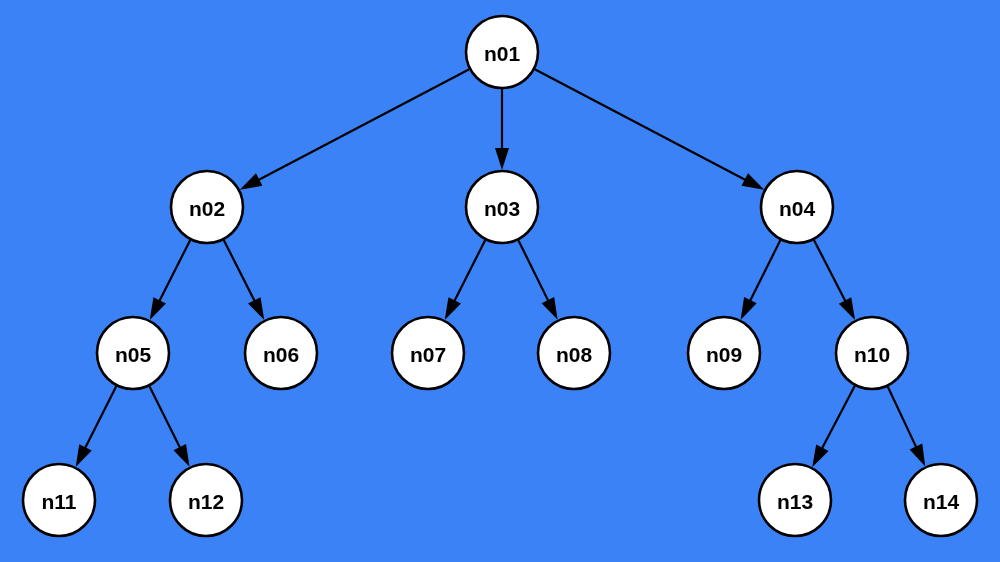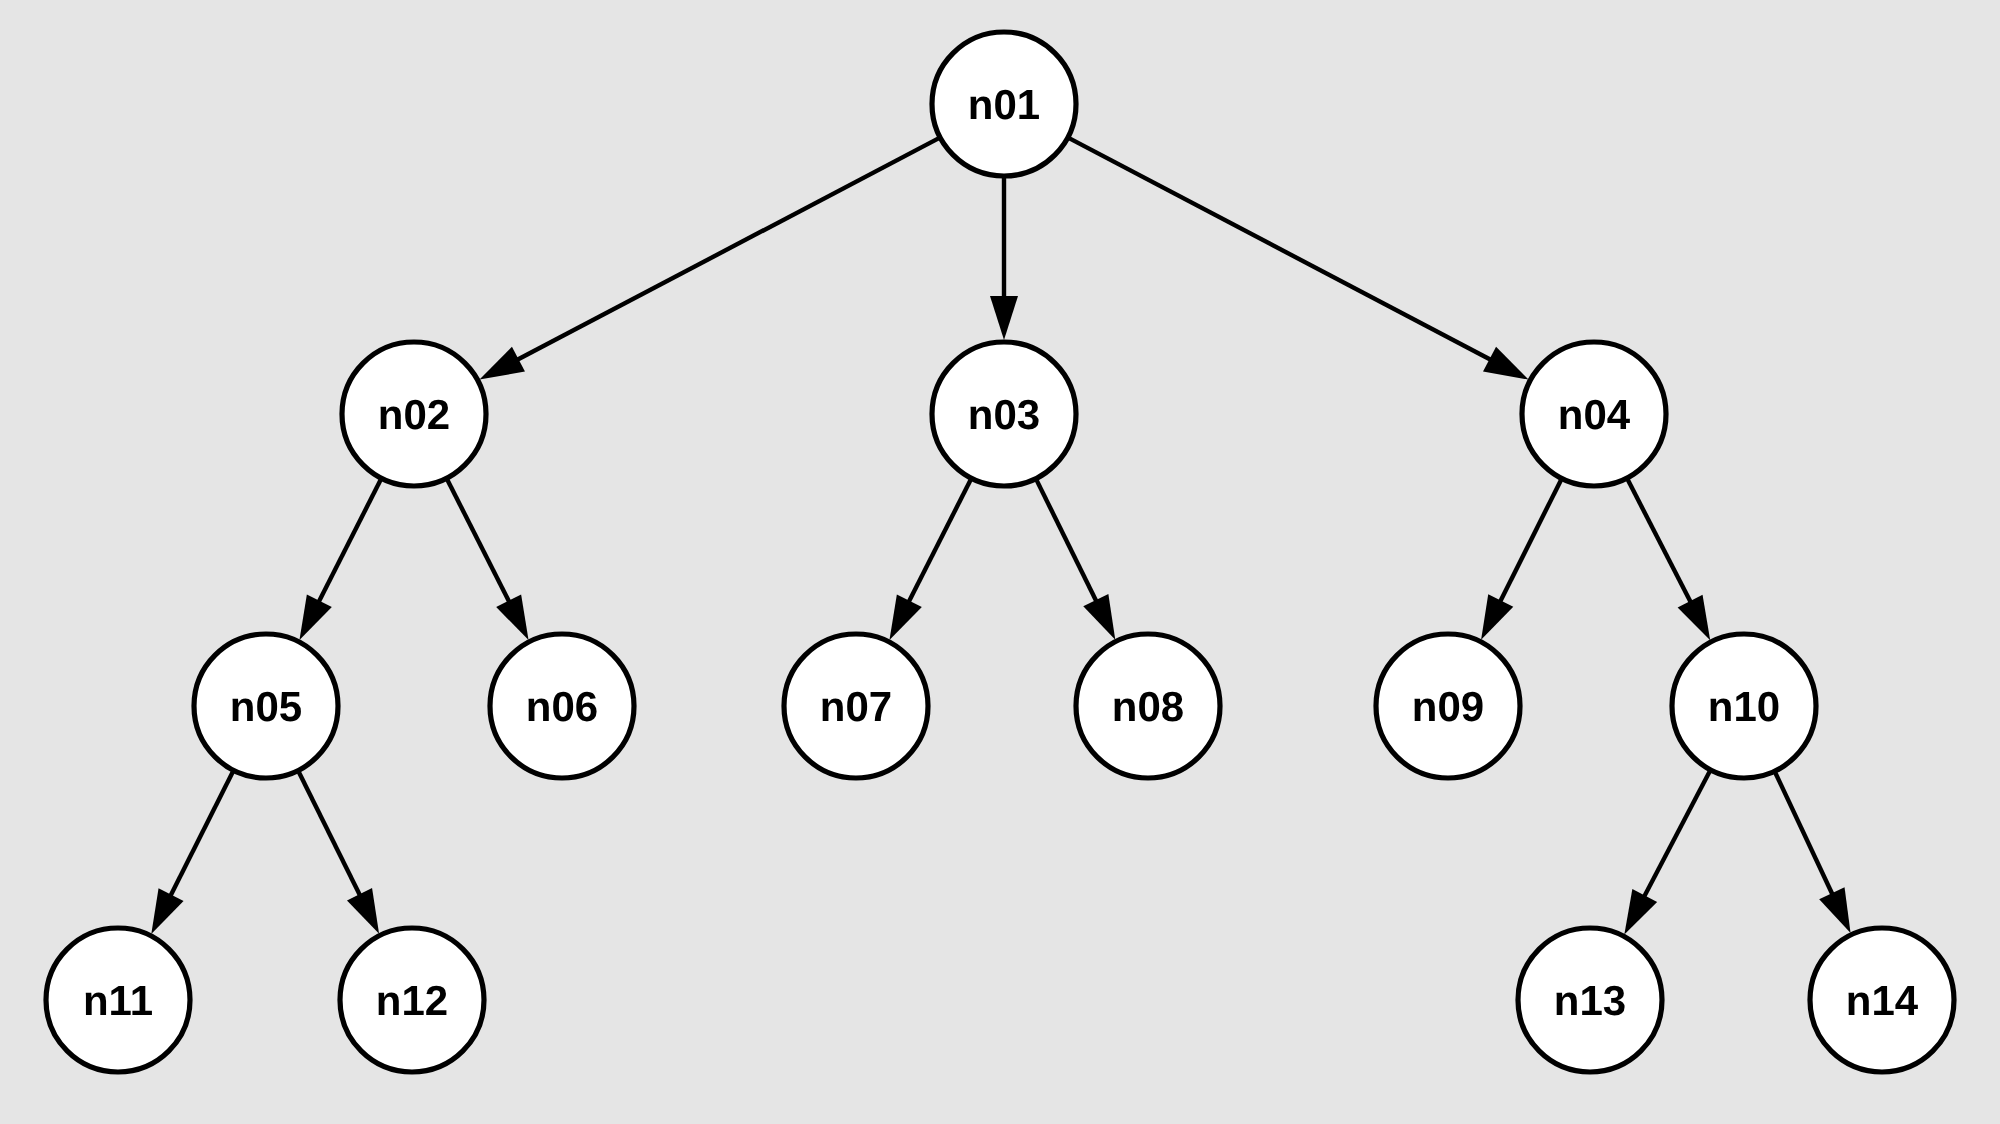--- a/index.html
+++ b/index.html
@@ -7,21 +7,21 @@
     padding: 0;
     background: #ffffff;
   }
   body {
     font-family: "Liberation Sans", sans-serif;
   }
   #diagram-canvas {
     position: relative;
     width: 1000px;
     height: 562px;
-    background: #e5e5e5;
+    background: #3b82f6;
     overflow: hidden;
   }
   #tree-svg {
     display: block;
     width: 1000px;
     height: 562px;
   }
   .edge-line {
     stroke: #000000;
     stroke-width: 2.2;

